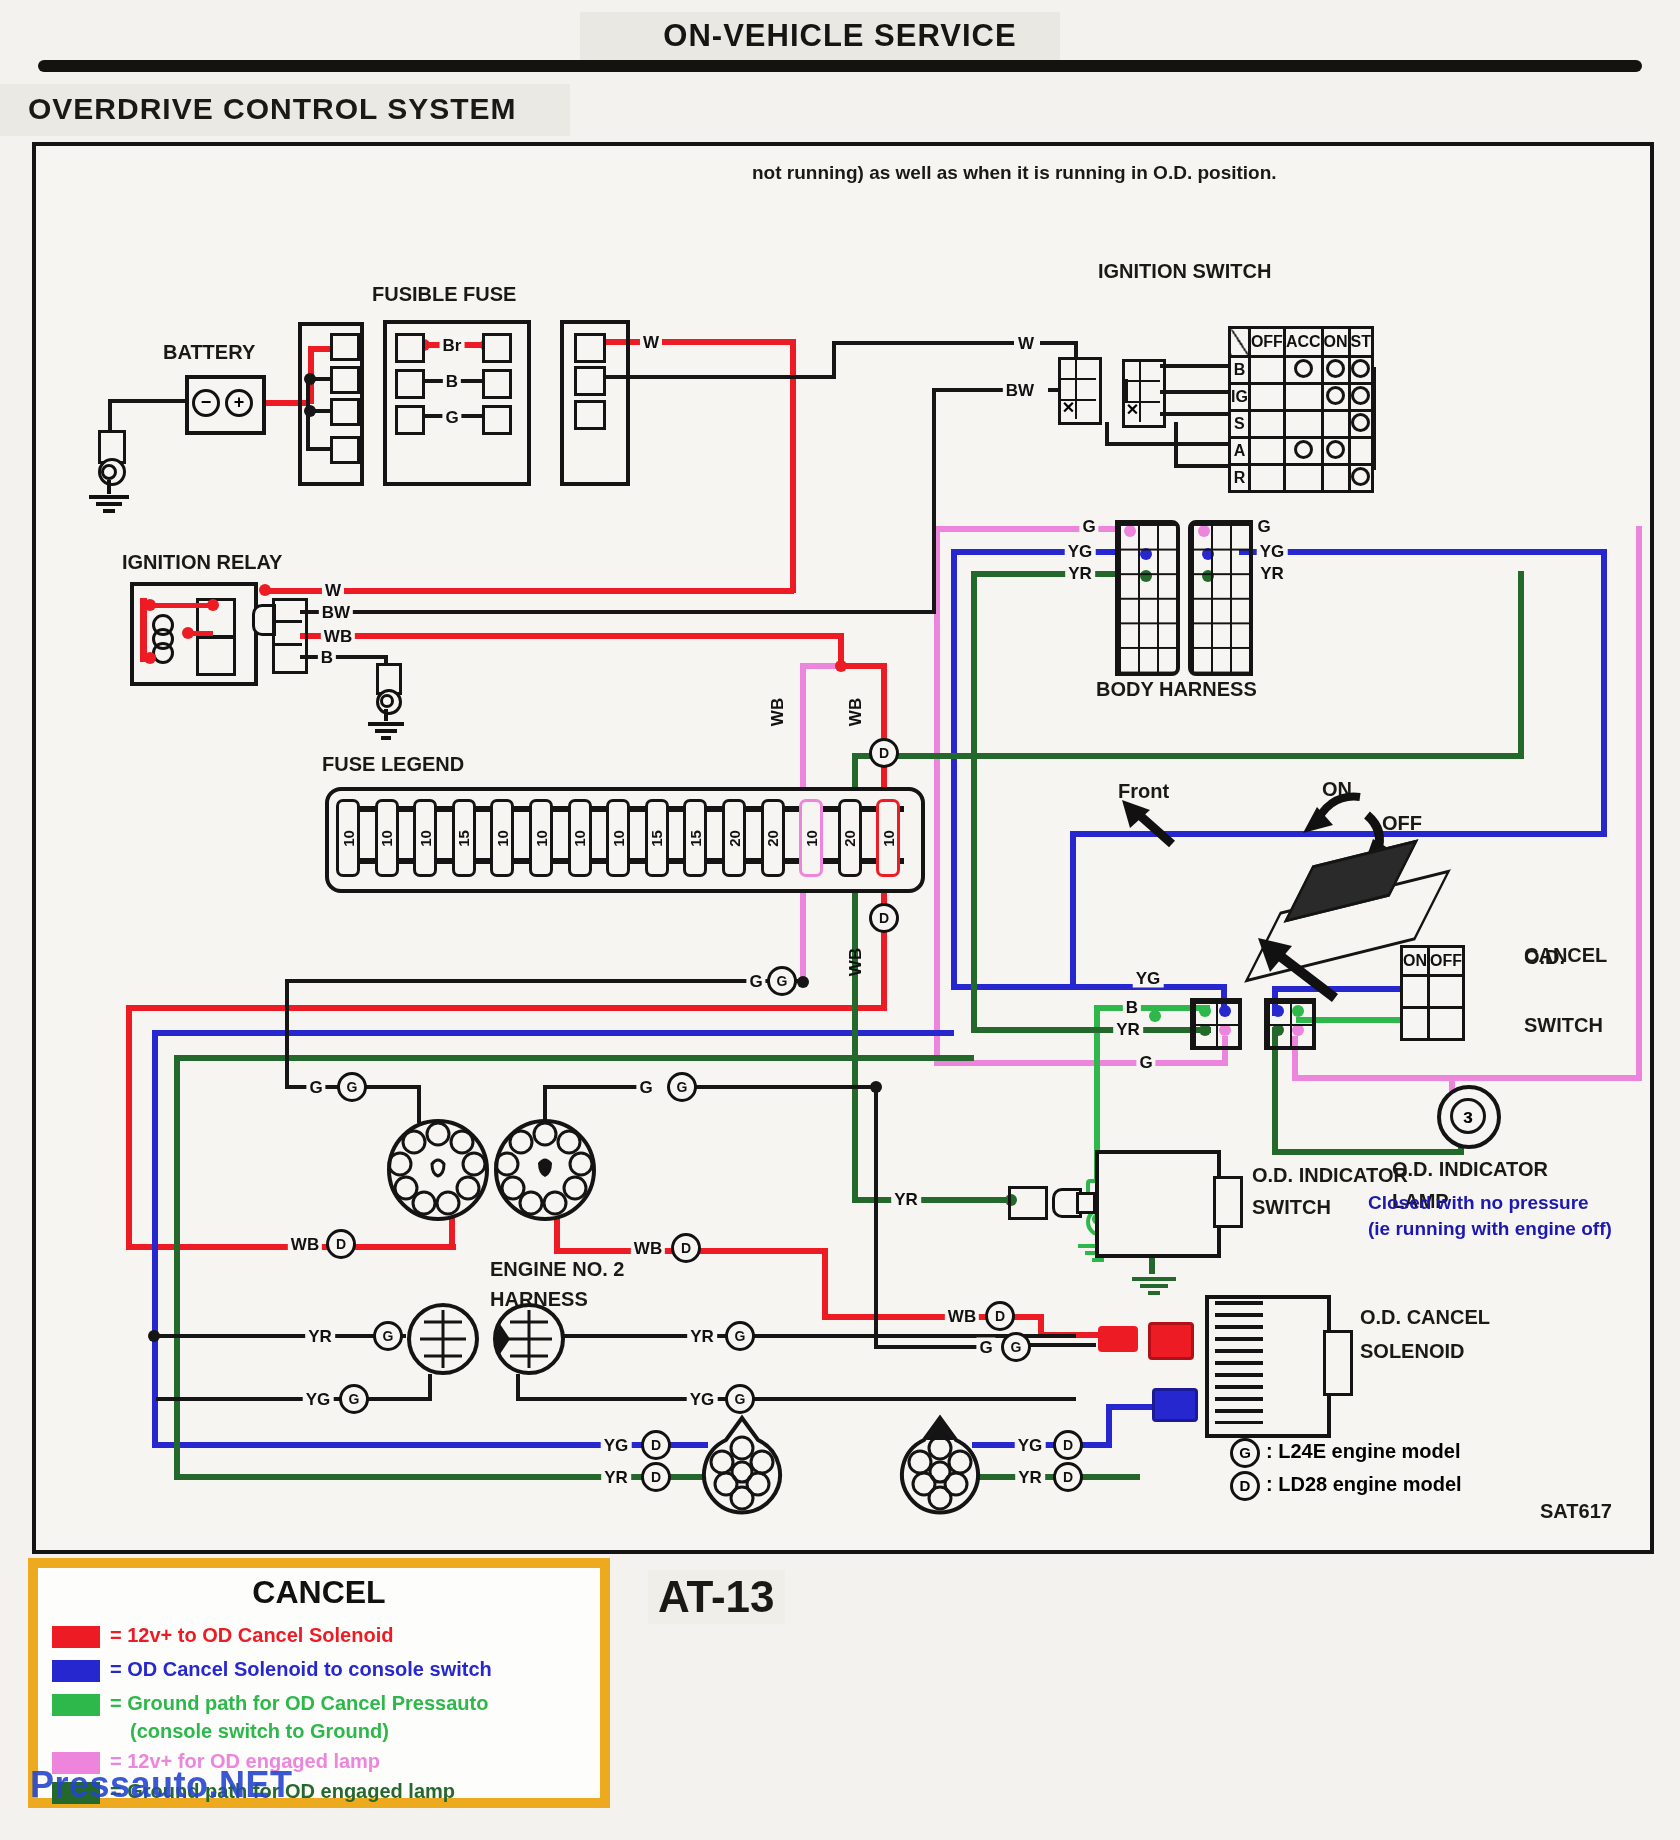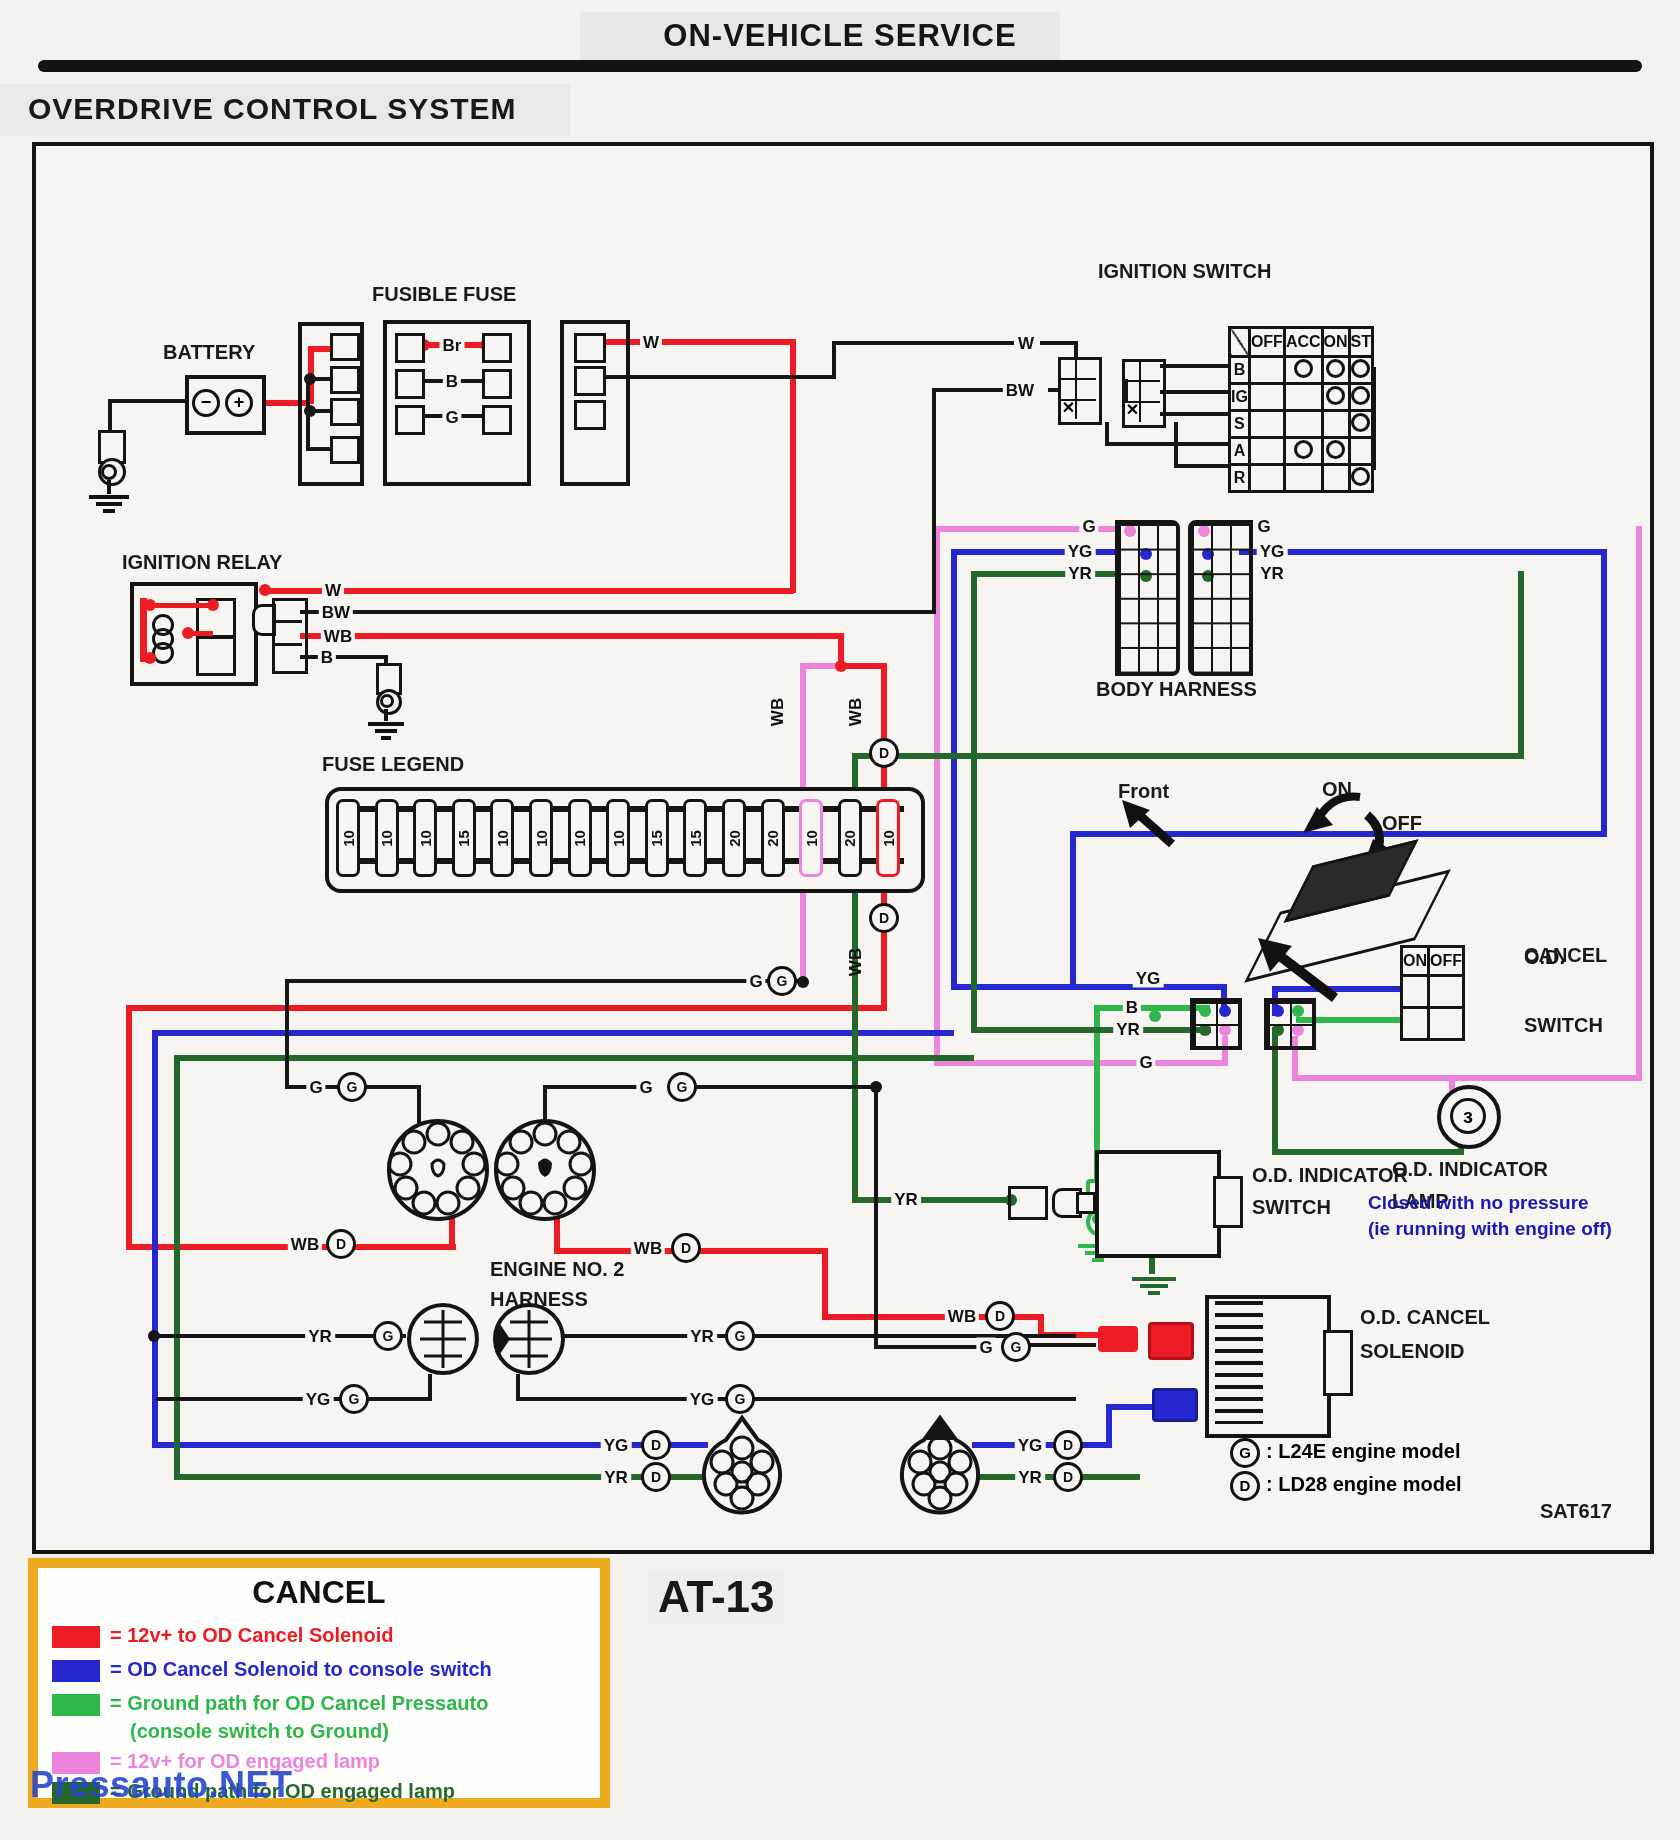--- a/index.html
+++ b/index.html
@@ -53,20 +53,21 @@
 
 <div class="abs" id="title-band"></div>
 <div class="abs" id="page-title">ON-VEHICLE SERVICE</div>
 <div class="abs" id="top-rule"></div>
 <div class="abs" id="section-band"></div>
 <div class="abs" id="section-title">OVERDRIVE CONTROL SYSTEM</div>
 
 <div class="abs" id="frame"></div>
 
 <div class="abs note" style="left:752px;top:160px;">
+  <div>not running) as well as when it is running in O.D. position.</div>
 </div>
 
 <div class="abs" id="wire-layer" style="left:0;top:0;">
     <div class="wire" style="left: 258px; top: 400px; width: 52px; height: 6px; background: rgb(237, 28, 36);"></div>
     <div class="wire" style="left: 308px; top: 346px; width: 6px; height: 58px; background: rgb(237, 28, 36);"></div>
     <div class="wire" style="left: 308px; top: 346px; width: 28px; height: 6px; background: rgb(237, 28, 36);"></div>
     <div class="wire" style="left: 418px; top: 342px; width: 68px; height: 6px; background: rgb(237, 28, 36);"></div>
     <div class="wire" style="left: 600px; top: 339px; width: 194px; height: 6px; background: rgb(237, 28, 36);"></div>
     <div class="wire" style="left: 790px; top: 339px; width: 6px; height: 254px; background: rgb(237, 28, 36);"></div>
     <div class="wire" style="left: 268px; top: 588px; width: 526px; height: 6px; background: rgb(237, 28, 36);"></div>

